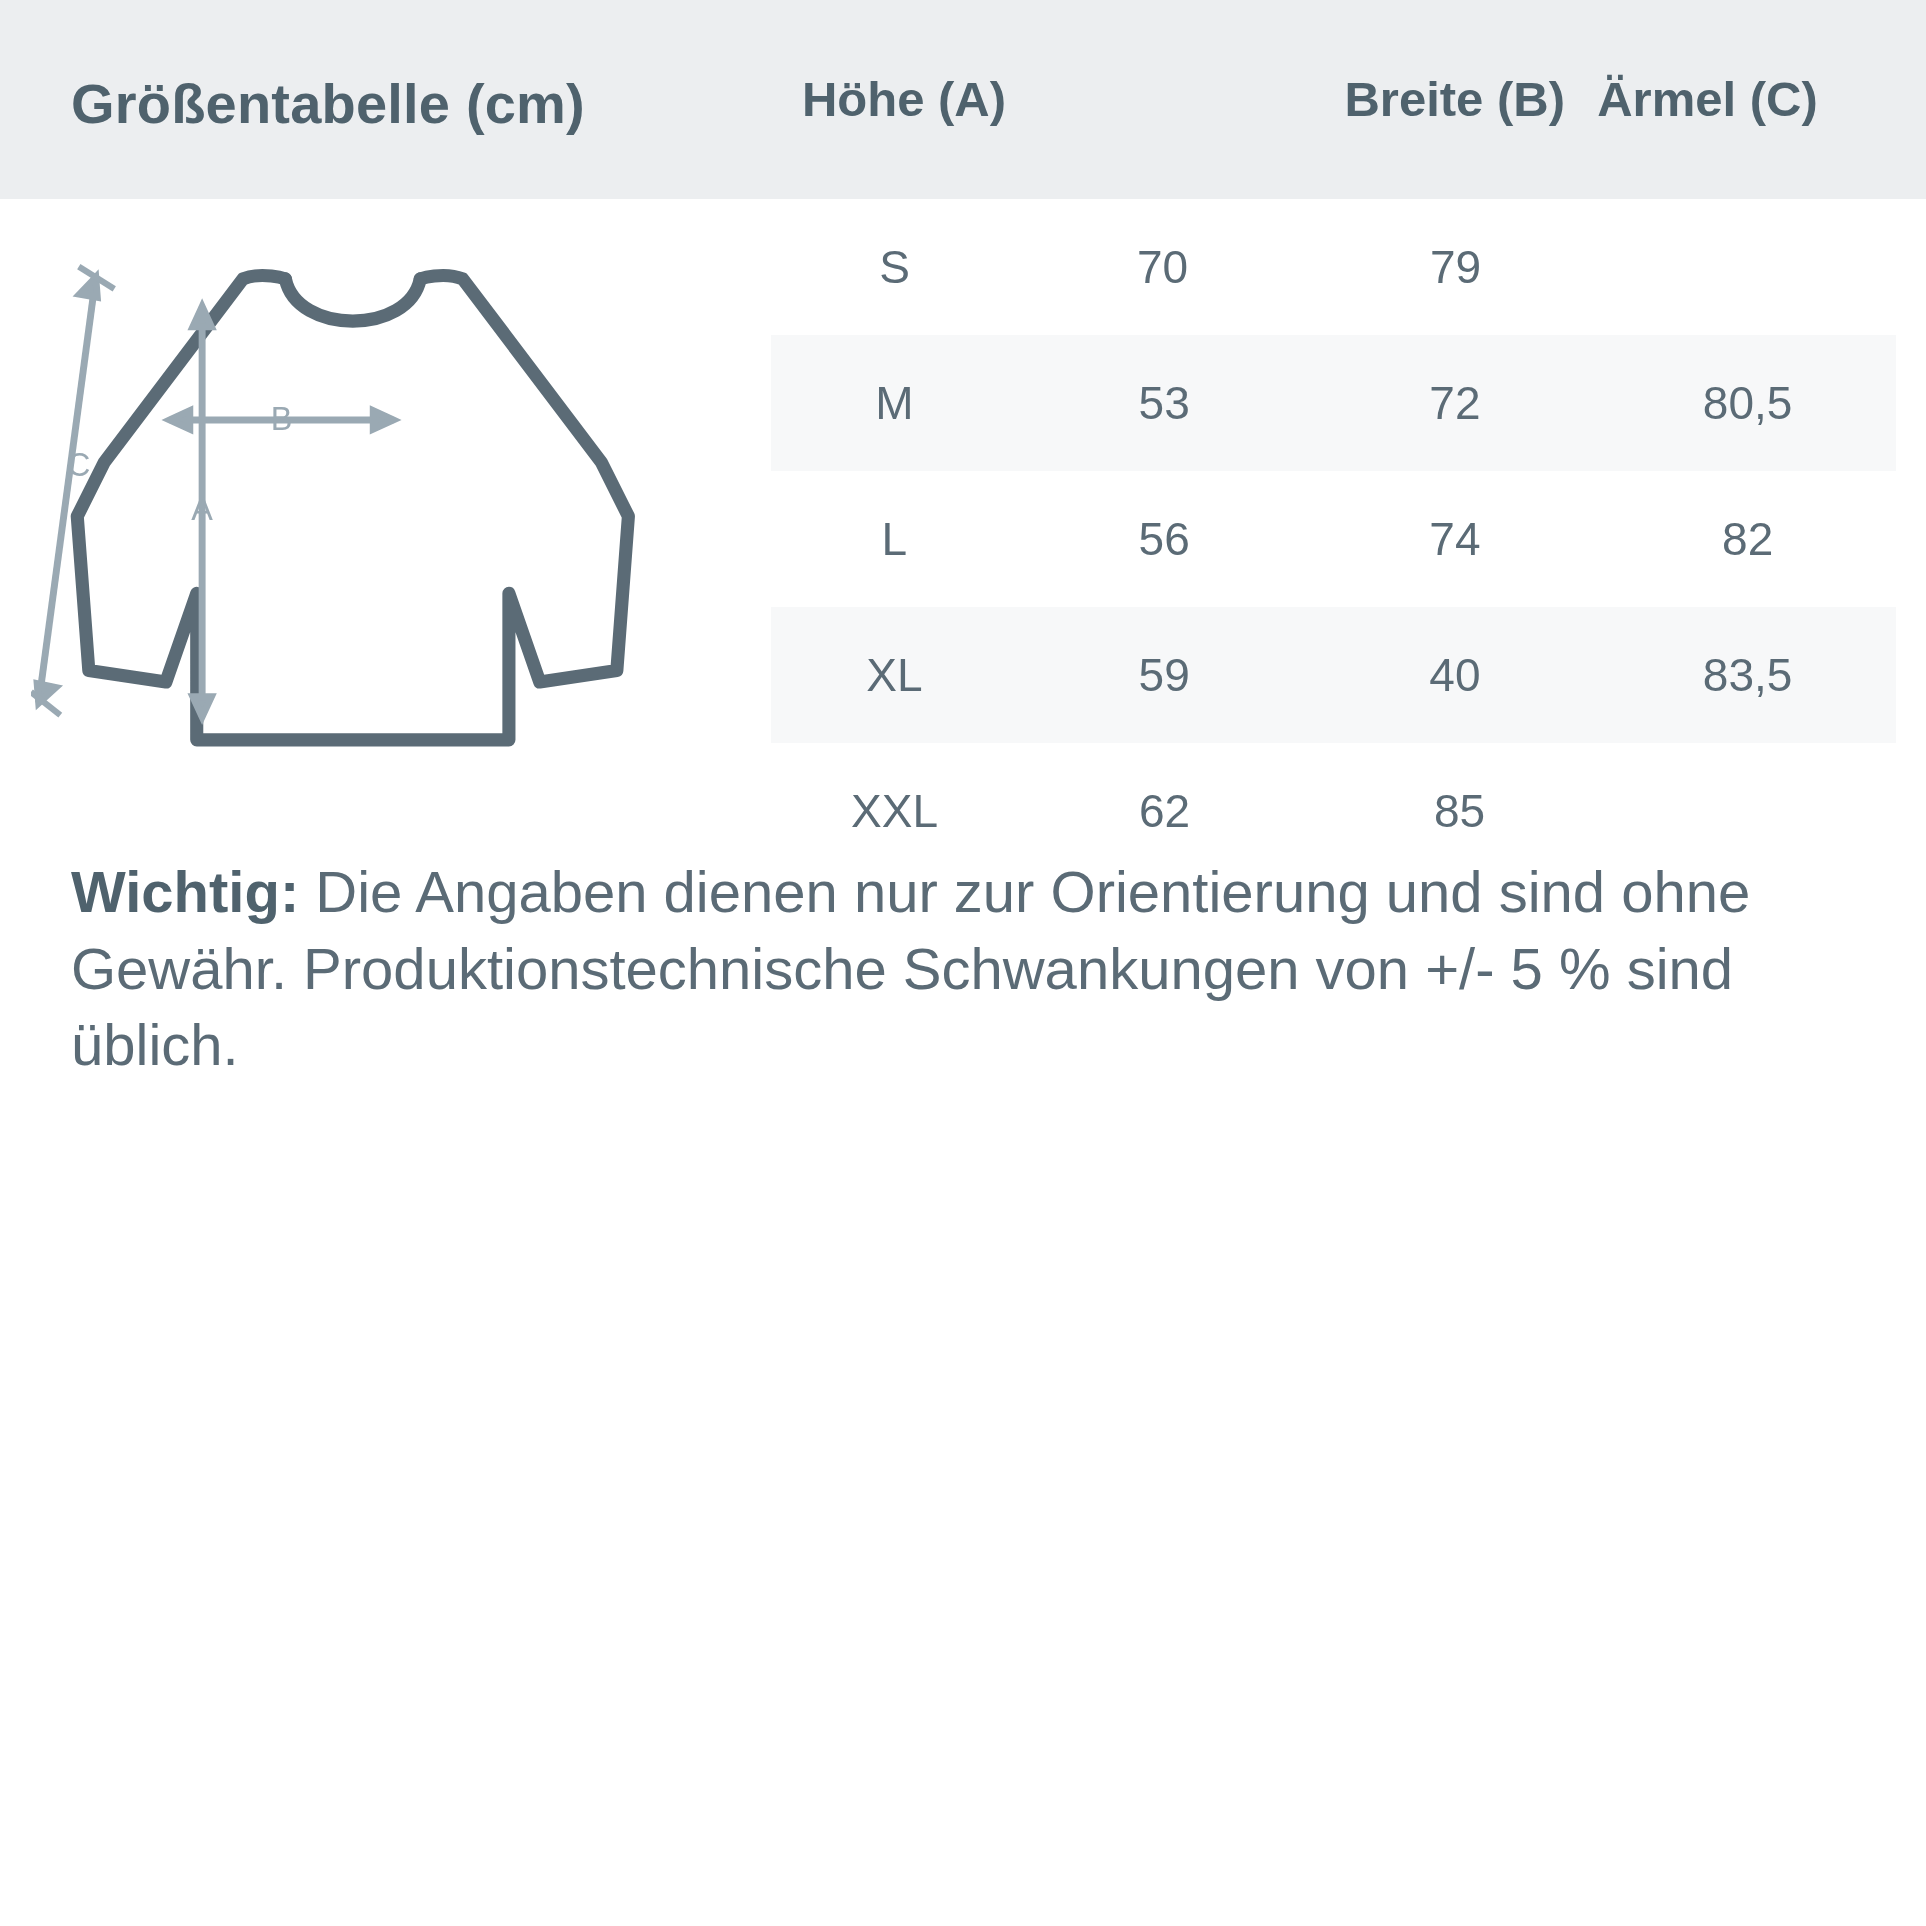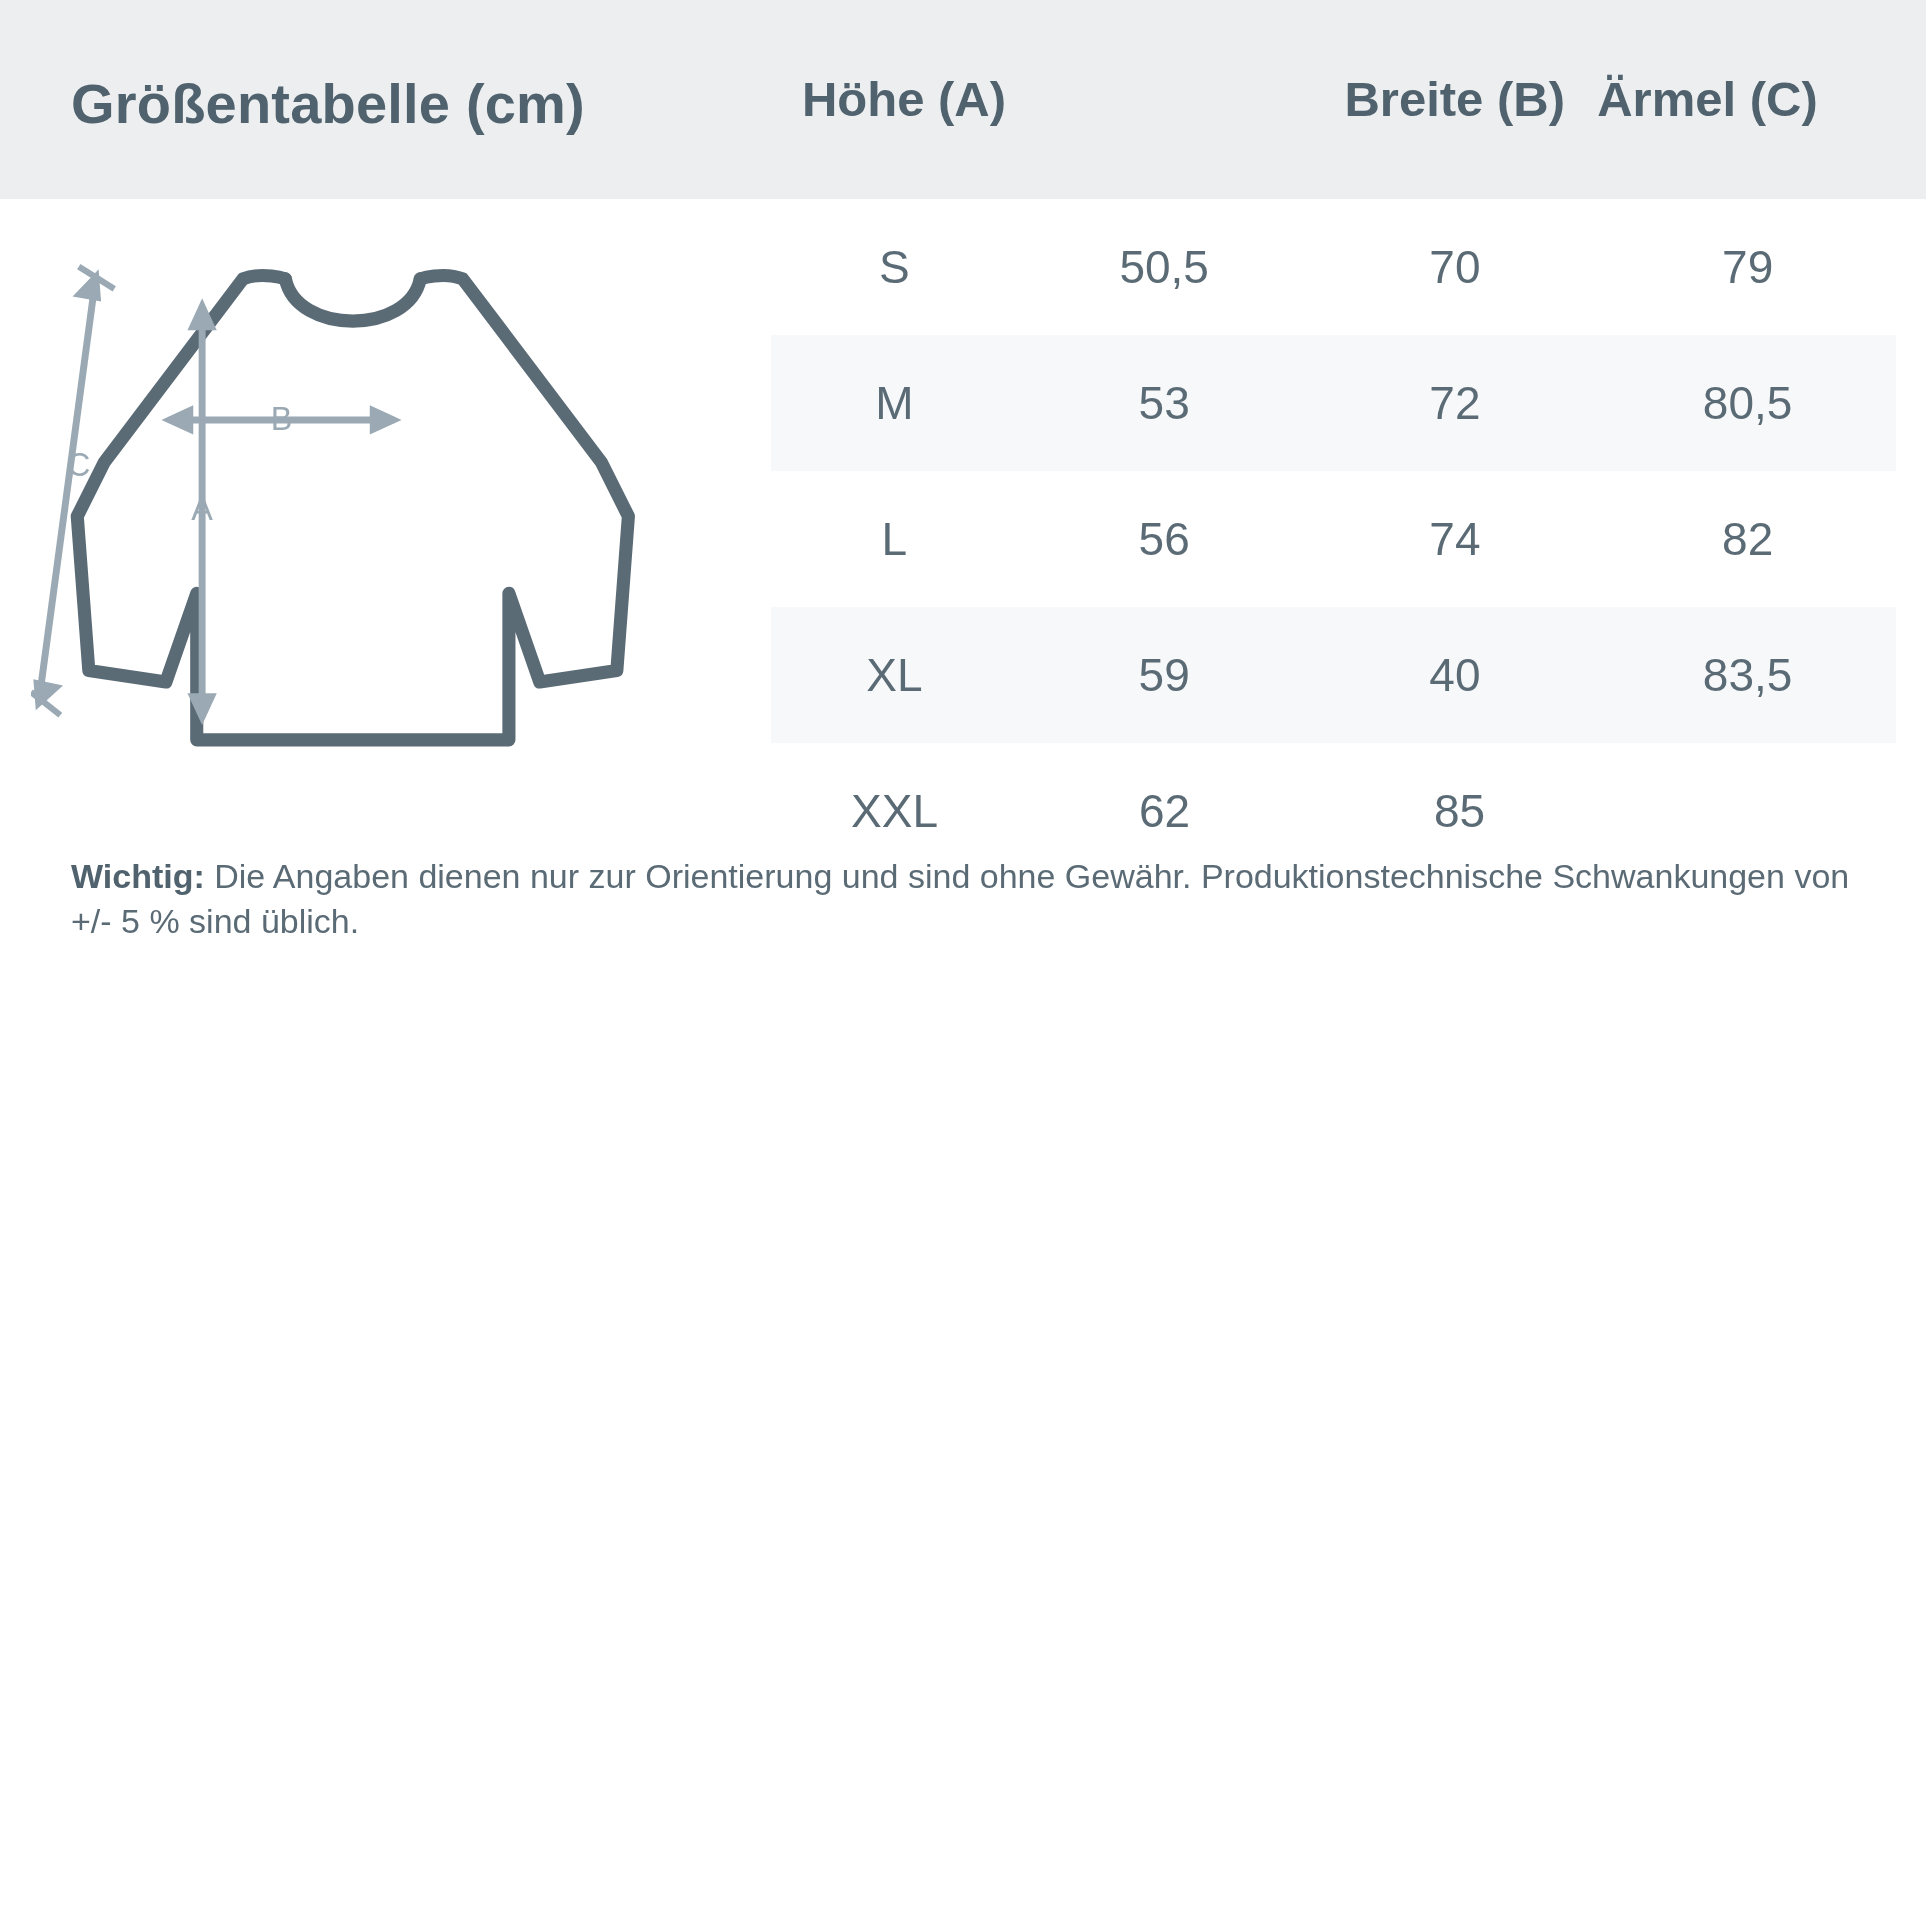--- a/index.html
+++ b/index.html
@@ -96,21 +96,21 @@
   .c-b    { width: 293px; }
   .c-a    { width: 289px; }
   .c-c    { width: 297px; }
 
   
   .note {
     position: absolute;
     left: 71px;
     top: 854px;
     width: 1795px;
-    font-size: 34px;
+    font-size: 58px;
     line-height: 1.32;
     color: #5b6b76;
   }
   .note b {
     color: #4f626d;
     font-weight: bold;
   }
 </style>
 </head>
 <body>
@@ -171,21 +171,20 @@
         <line x1="0" y1="598" x2="38" y2="628" stroke-width="8"></line>
       </g>
       <text x="62" y="318" font-family="Liberation Sans, sans-serif" font-size="42" fill="#9aa9b3" text-anchor="middle">C</text>
     </svg>
   </div>
 
   <div class="table">
 
     <div class="row">
       <div class="cell c-size">S</div>
-      <div class="cell c-b">50,5</div>
       <div class="cell c-a">70</div>
       <div class="cell c-c">79</div>
     </div>
 
     <div class="row alt">
       <div class="cell c-size">M</div>
       <div class="cell c-b">53</div>
       <div class="cell c-a">72</div>
       <div class="cell c-c">80,5</div>
     </div>

